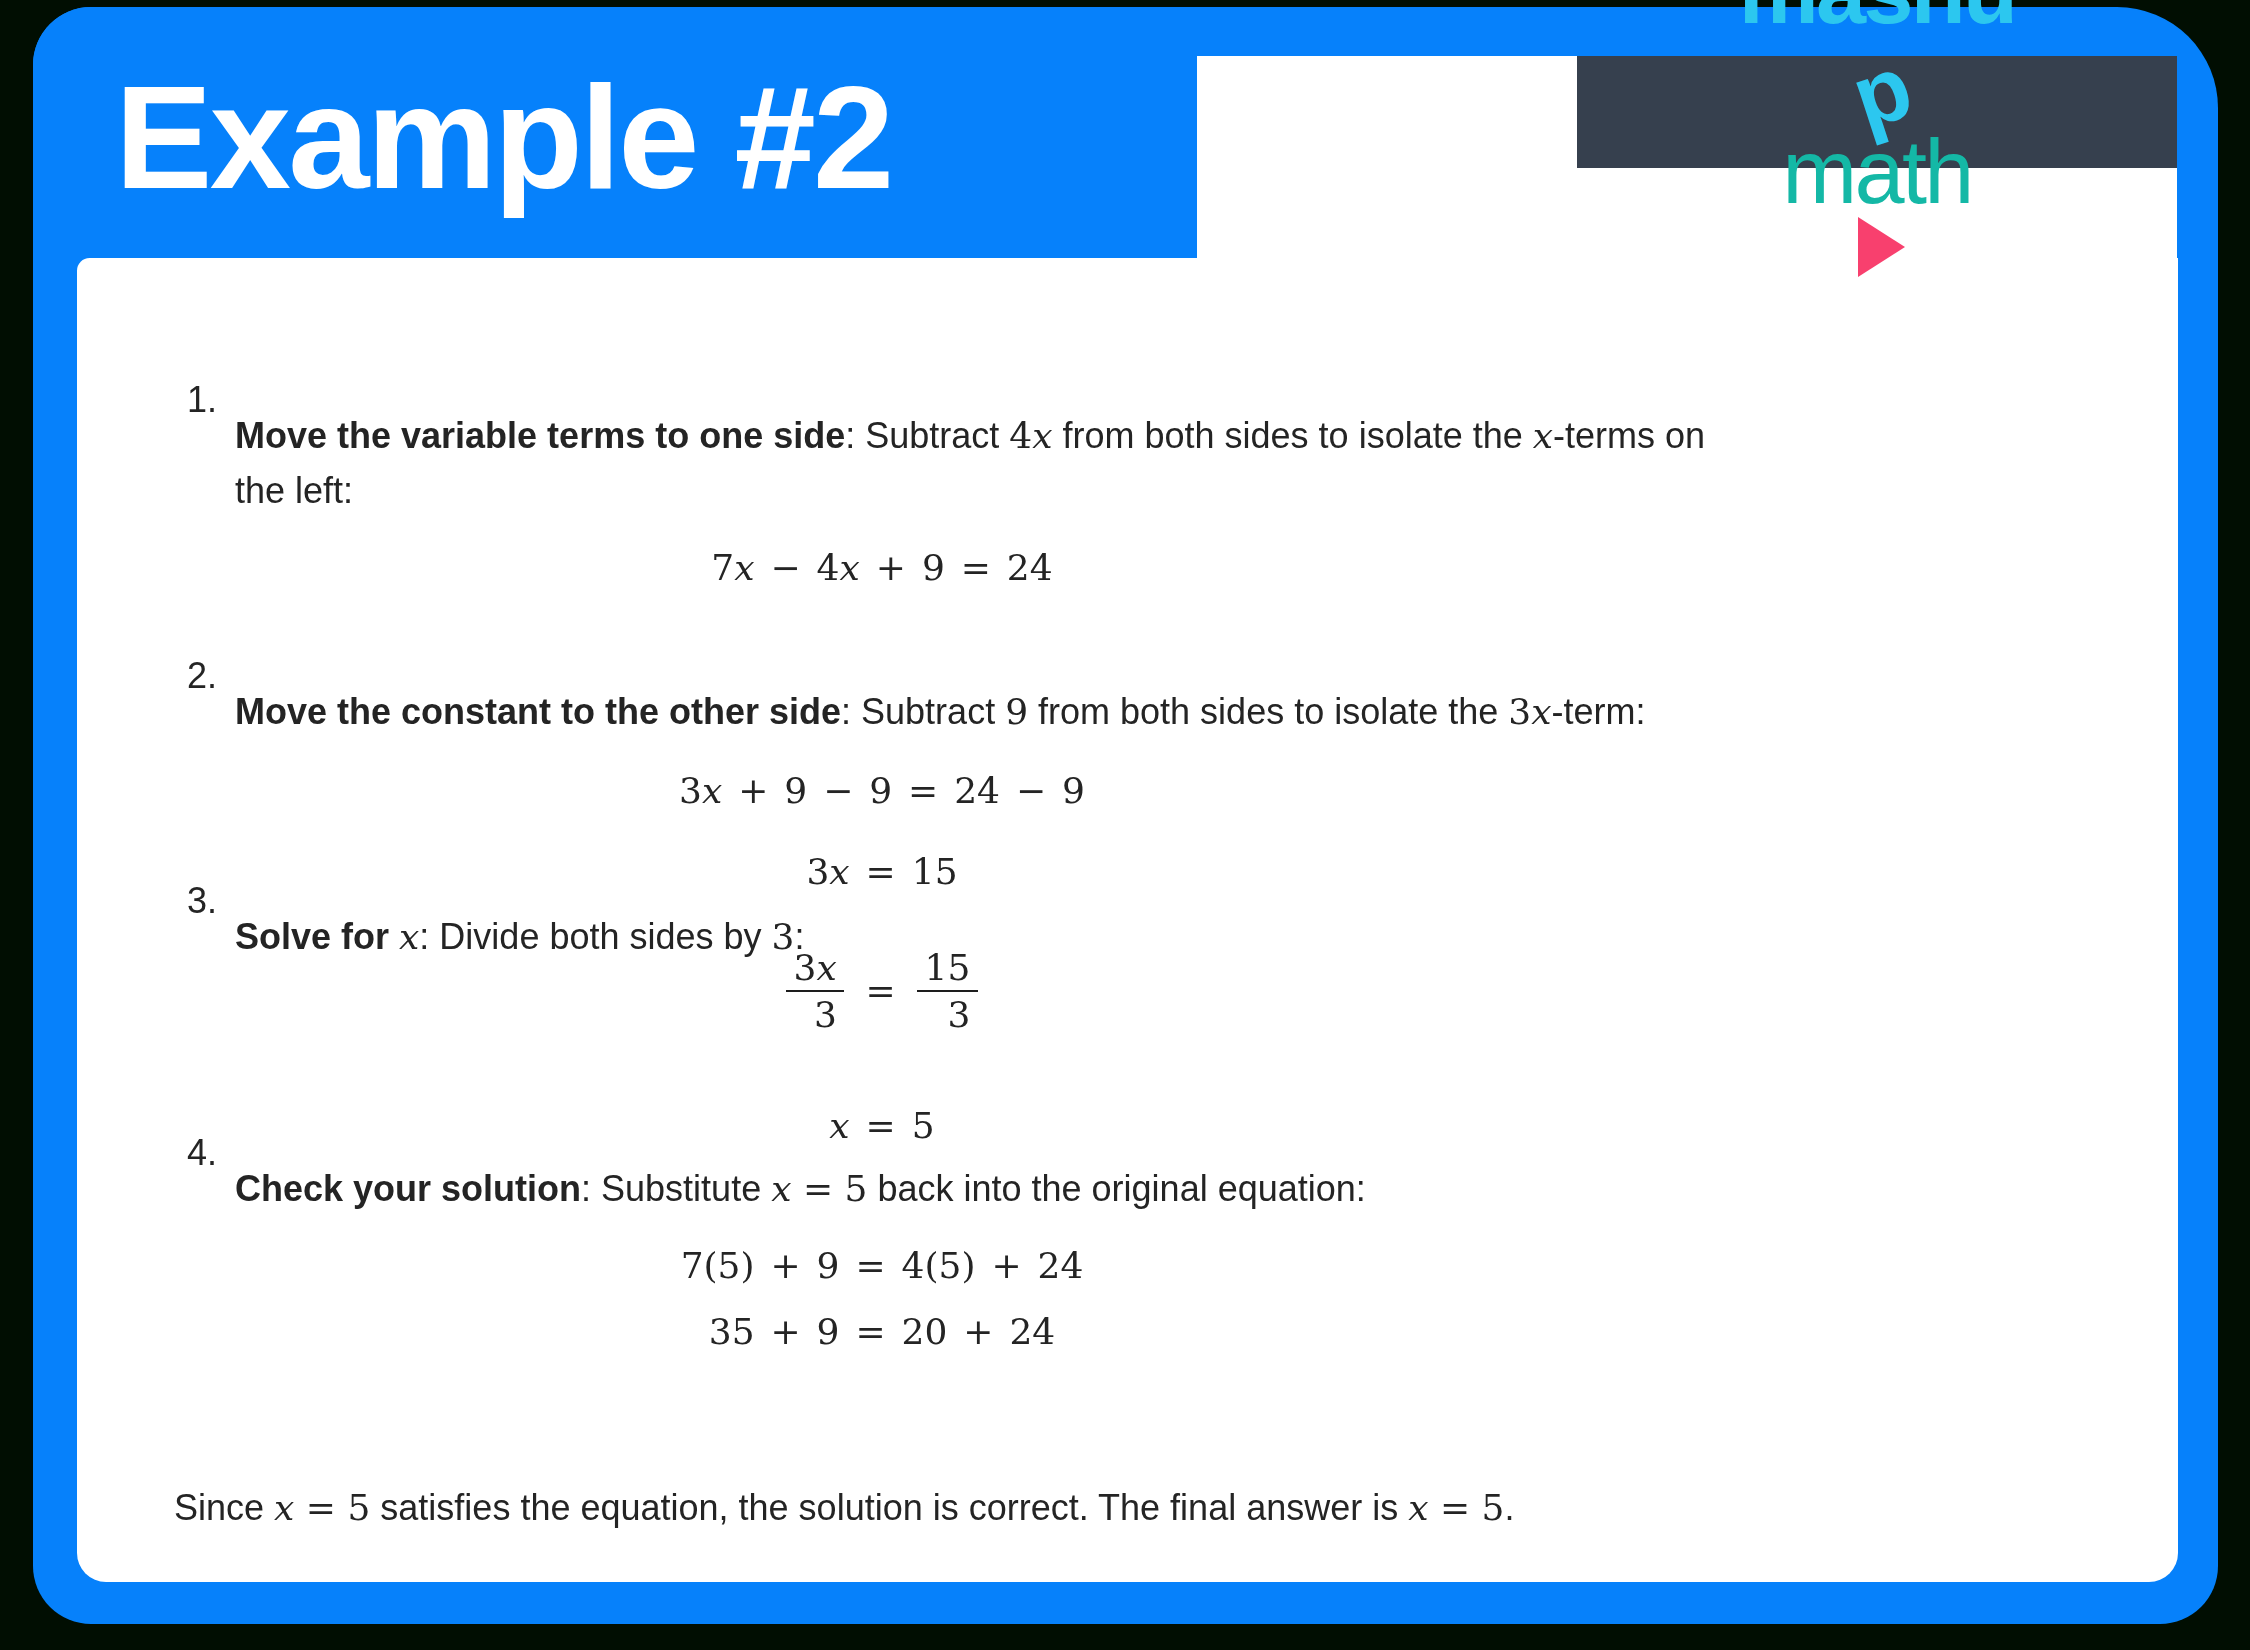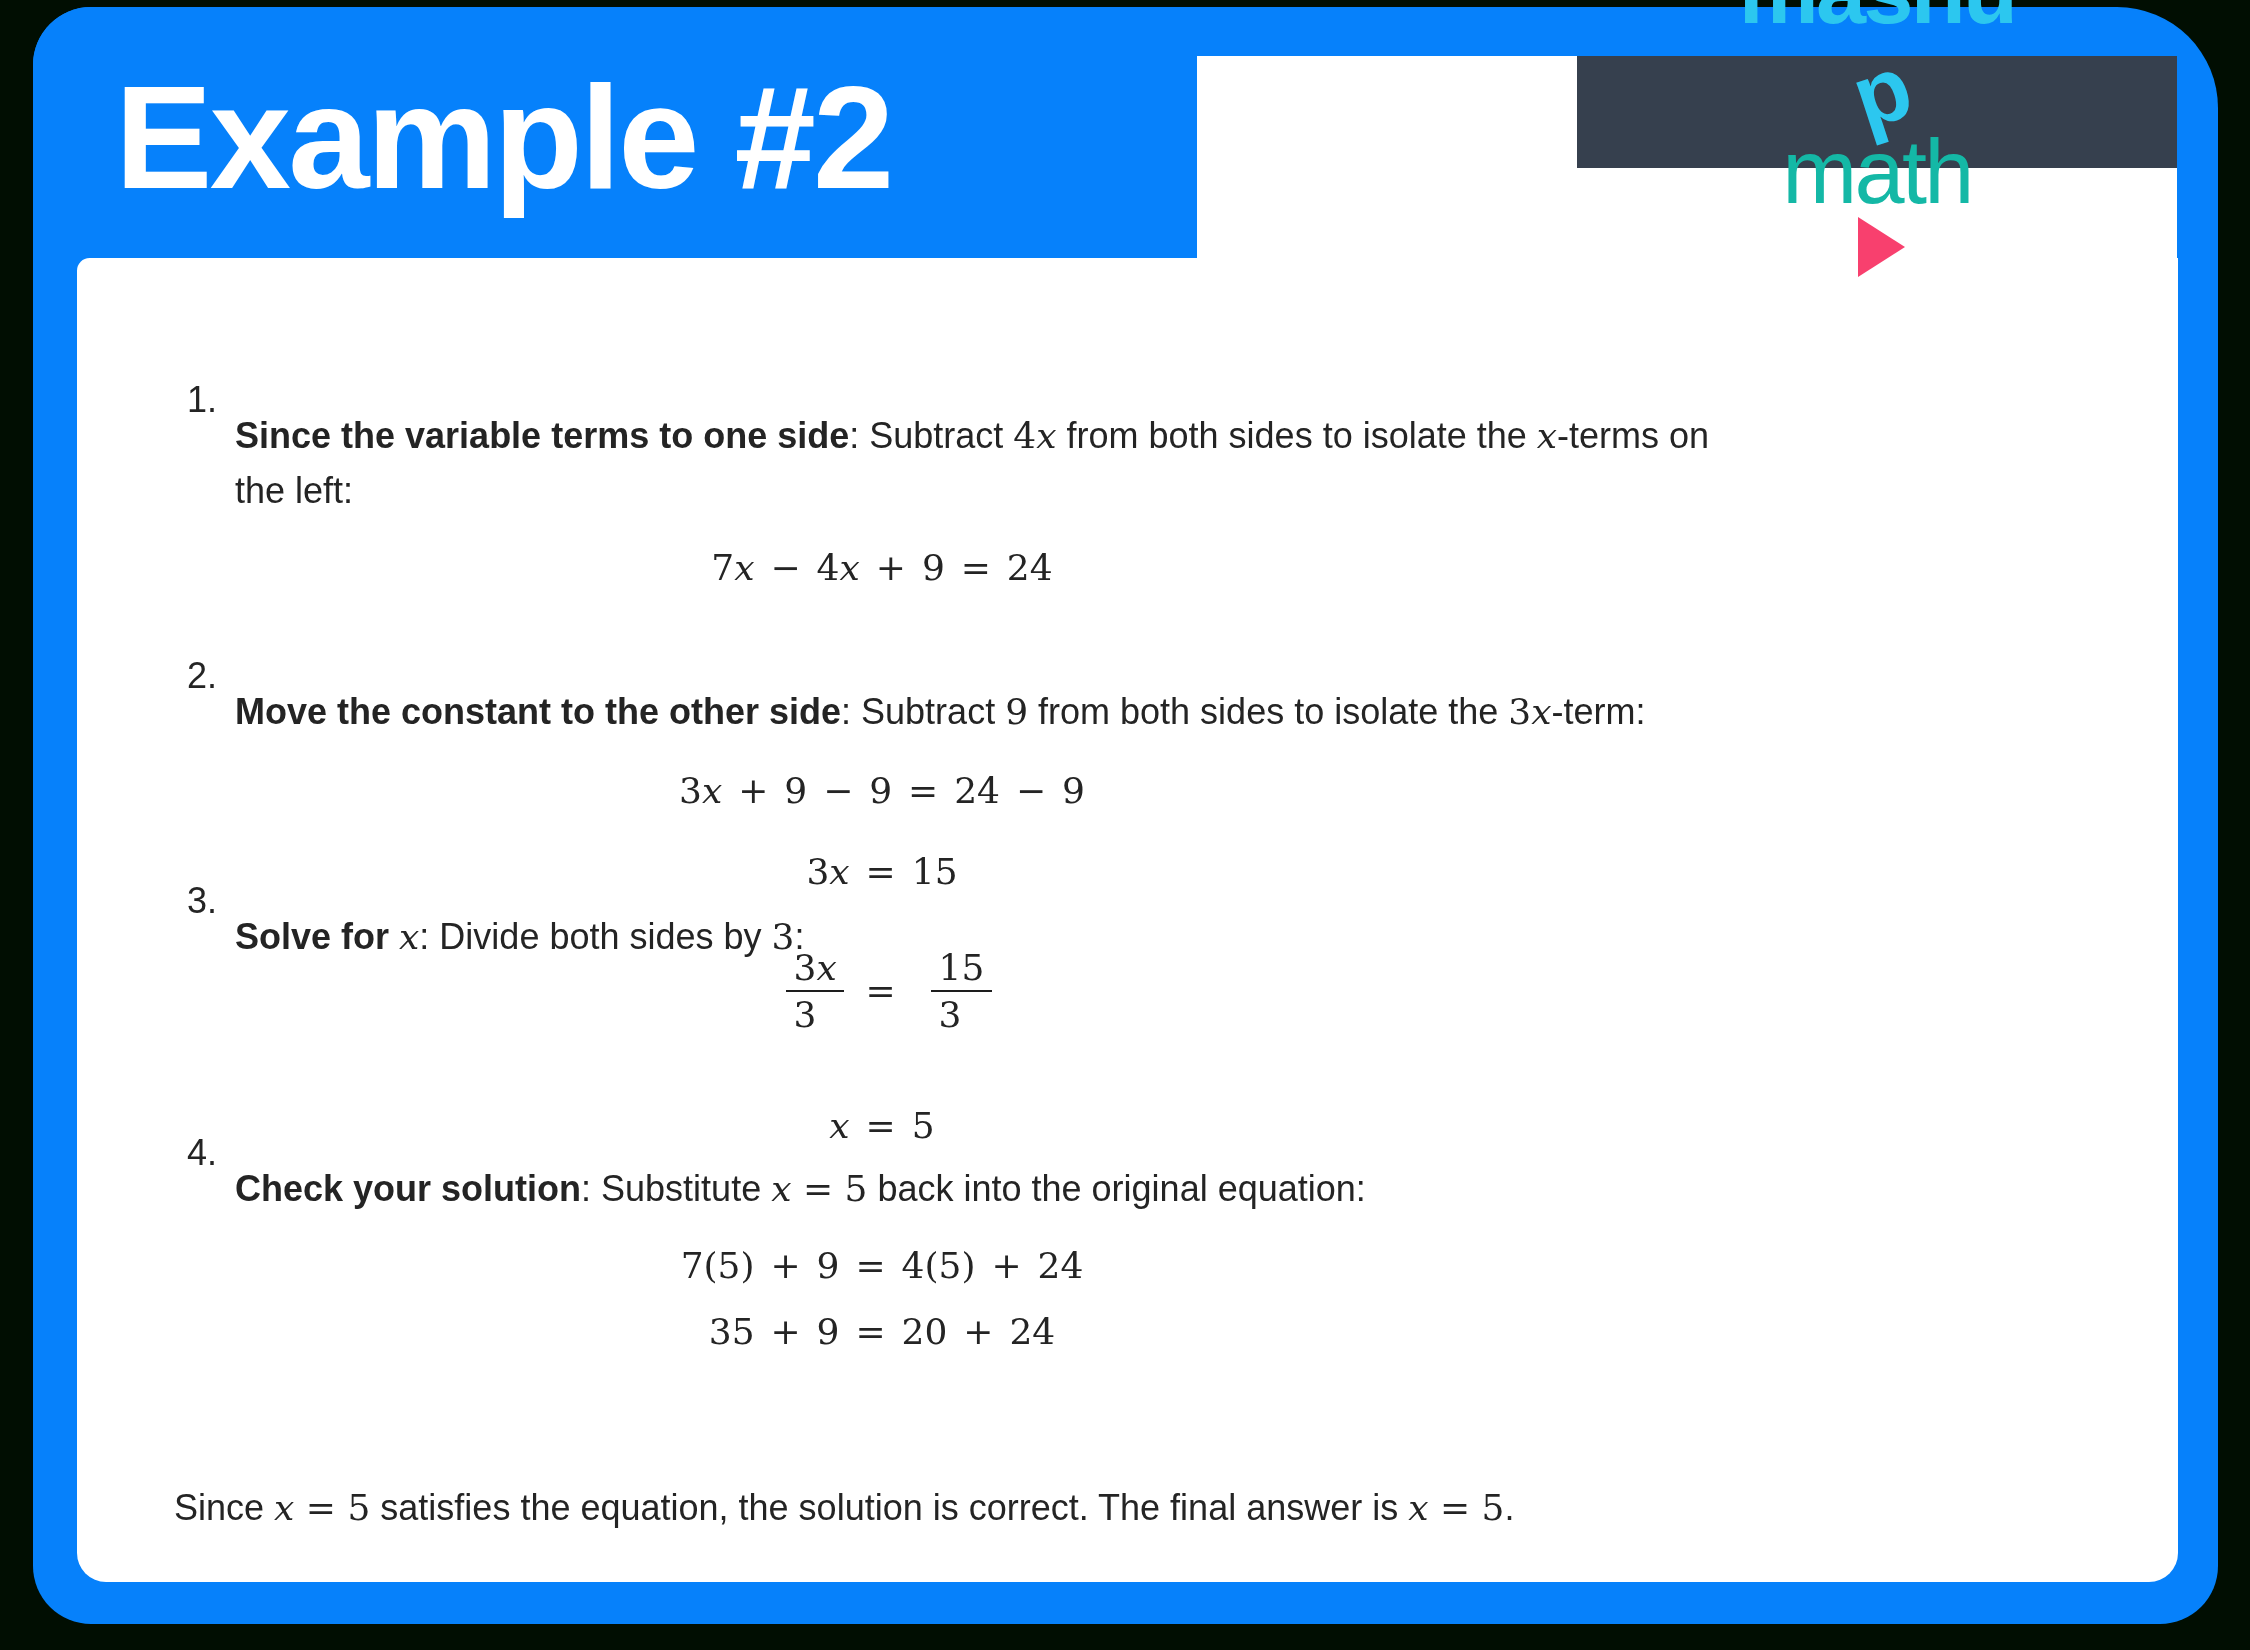--- a/index.html
+++ b/index.html
@@ -31,21 +31,21 @@
   .line{position:absolute;font-size:36px;line-height:43px;white-space:nowrap;}
   .num{position:absolute;font-size:36px;line-height:43px;}
   .seg{white-space:pre;}
   .b{font-weight:700;}
   .m{font-family:"DejaVu Serif",serif;}
   .mi{font-family:"DejaVu Serif",serif;font-style:italic;}
   .ck{font-family:"DejaVu Sans",sans-serif;font-weight:700;margin-left:23.4px;}
   .eq{position:absolute;left:189px;width:1386px;text-align:center;font-size:36px;line-height:43px;
       word-spacing:4.5px;white-space:nowrap;}
   .fracrow{display:flex;justify-content:center;align-items:center;gap:21.6px;}
-  .frac{display:inline-block;text-align:left;font-family:"DejaVu Serif",serif;margin-left:14px;}
+  .frac{display:inline-block;text-align:right;font-family:"DejaVu Serif",serif;}
   .ftop{display:block;line-height:41px;padding:0 7.2px 1.8px;}
   .fbot{display:block;line-height:41px;border-top:2.7px solid #1d1d1d;padding:1.8px 7.2px 0;}
   .feq{font-size:36px;}
 </style>
 </head>
 <body>
 
 <div class="stage">
   <div class="frame"></div>
   <div class="w-top"></div>
@@ -59,21 +59,21 @@
     <span class="lg lg-mashu">mashu</span>
     <span class="lg lg-p">p</span>
     <span class="lg lg-math">math</span>
     <span class="tri"></span>
   </div>
 
   <div class="doc">
 
 
     <span class="num" style="top:378px;left:187px;">1.</span>
-    <p class="line" style="top:378px;left:235px;"><span class="seg b">Since the variable terms to one side</span><span class="seg">: Subtract </span><span class="seg m">4</span><span class="seg mi">x</span><span class="seg"> from both sides to isolate the </span><span class="seg mi">x</span><span class="seg">-terms on</span></p>
+    <p class="line" style="top:378px;left:235px;"><span class="seg b">Move the variable terms to one side</span><span class="seg">: Subtract </span><span class="seg m">4</span><span class="seg mi">x</span><span class="seg"> from both sides to isolate the </span><span class="seg mi">x</span><span class="seg">-terms on</span></p>
     <p class="line" style="top:433px;left:235px;"><span class="seg">the left:</span></p>
     <p class="eq" style="top:510px;"><span class="seg m">7</span><span class="seg mi">x</span><span class="seg m"> − 4</span><span class="seg mi">x</span><span class="seg m"> + 9 = 24</span></p>
 
     <span class="num" style="top:654px;left:187px;">2.</span>
     <p class="line" style="top:654px;left:235px;"><span class="seg b">Move the constant to the other side</span><span class="seg">: Subtract </span><span class="seg m">9</span><span class="seg"> from both sides to isolate the </span><span class="seg m">3</span><span class="seg mi">x</span><span class="seg">-term:</span></p>
     <p class="eq" style="top:733px;"><span class="seg m">3</span><span class="seg mi">x</span><span class="seg m"> + 9 − 9 = 24 − 9</span></p>
     <p class="eq" style="top:814px;"><span class="seg m">3</span><span class="seg mi">x</span><span class="seg m"> = 15</span></p>
 
     <span class="num" style="top:879px;left:187px;">3.</span>
     <p class="line" style="top:879px;left:235px;"><span class="seg b">Solve for </span><span class="seg mi">x</span><span class="seg">: Divide both sides by </span><span class="seg m">3</span><span class="seg">:</span></p>

